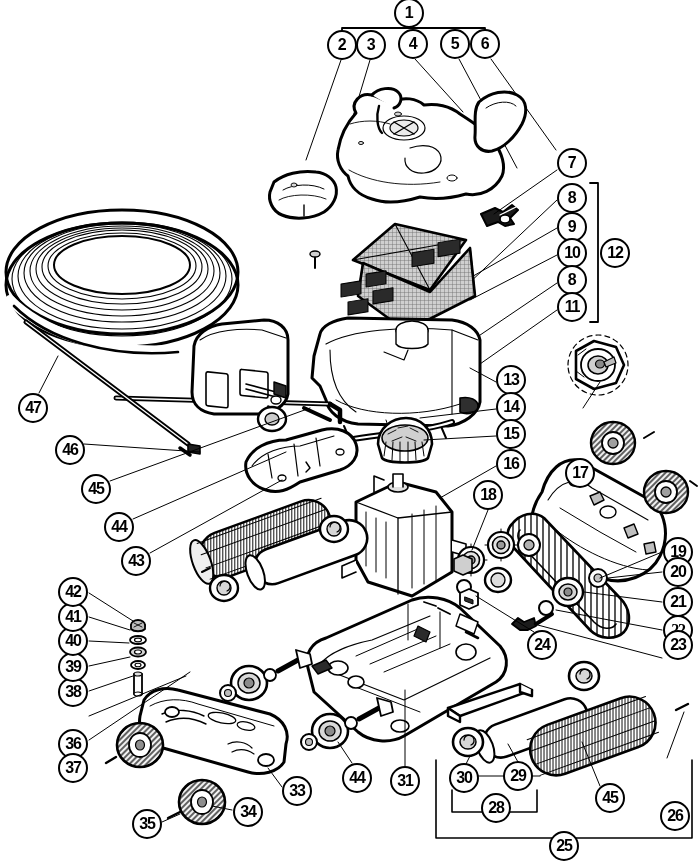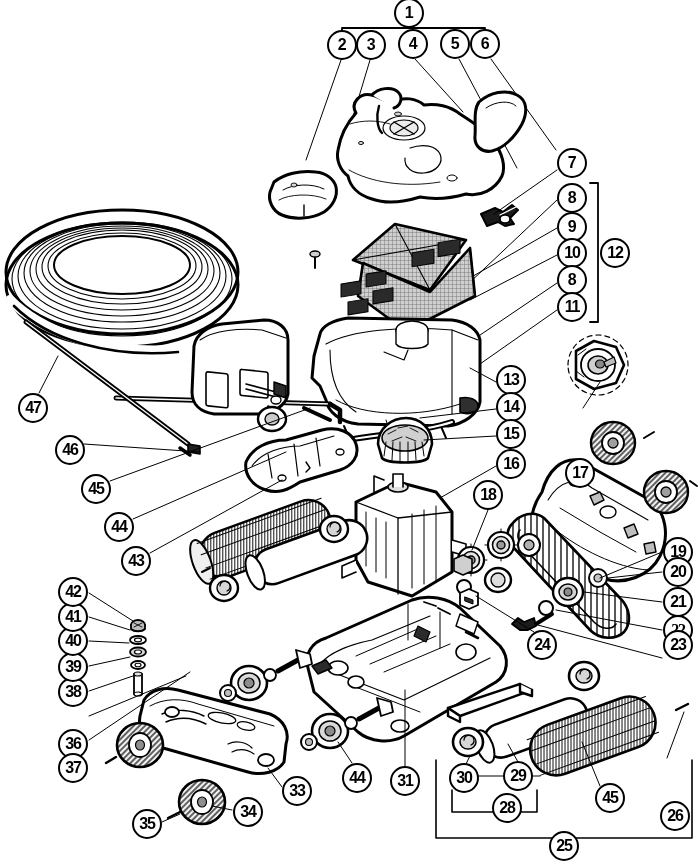--- a/index.html
+++ b/index.html
@@ -599,21 +599,21 @@
   <div class="callout wide" style="left:678px;top:552px;">19</div>
   <div class="callout wide" style="left:678px;top:572px;">20</div>
   <div class="callout wide" style="left:678px;top:602px;">21</div>
   <div class="callout wide" style="left:678px;top:630px;font-family:Liberation Serif, serif;">22</div>
   <div class="callout wide" style="left:678px;top:645px;">23</div>
   <div class="callout wide" style="left:542px;top:645px;">24</div>
 
   <div class="callout wide" style="left:564px;top:846px;">25</div>
   <div class="callout wide" style="left:675px;top:773px;margin-top:28px;">26</div>
   <div class="callout wide" style="left:610px;top:798px;">45</div>
-  <div class="callout wide" style="left:507px;top:808px;">28</div>
+  <div class="callout wide" style="left:496px;top:808px;">28</div>
   <div class="callout wide" style="left:518px;top:776px;">29</div>
   <div class="callout wide" style="left:464px;top:778px;">30</div>
   <div class="callout wide" style="left:405px;top:781px;">31</div>
   <div class="callout wide" style="left:357px;top:778px;">44</div>
   <div class="callout wide" style="left:297px;top:791px;">33</div>
   <div class="callout wide" style="left:248px;top:812px;">34</div>
   <div class="callout wide" style="left:147px;top:824px;">35</div>
 
   <div class="callout wide" style="left:73px;top:744px;">36</div>
   <div class="callout wide" style="left:73px;top:718px;margin-top:35px;">37</div>

